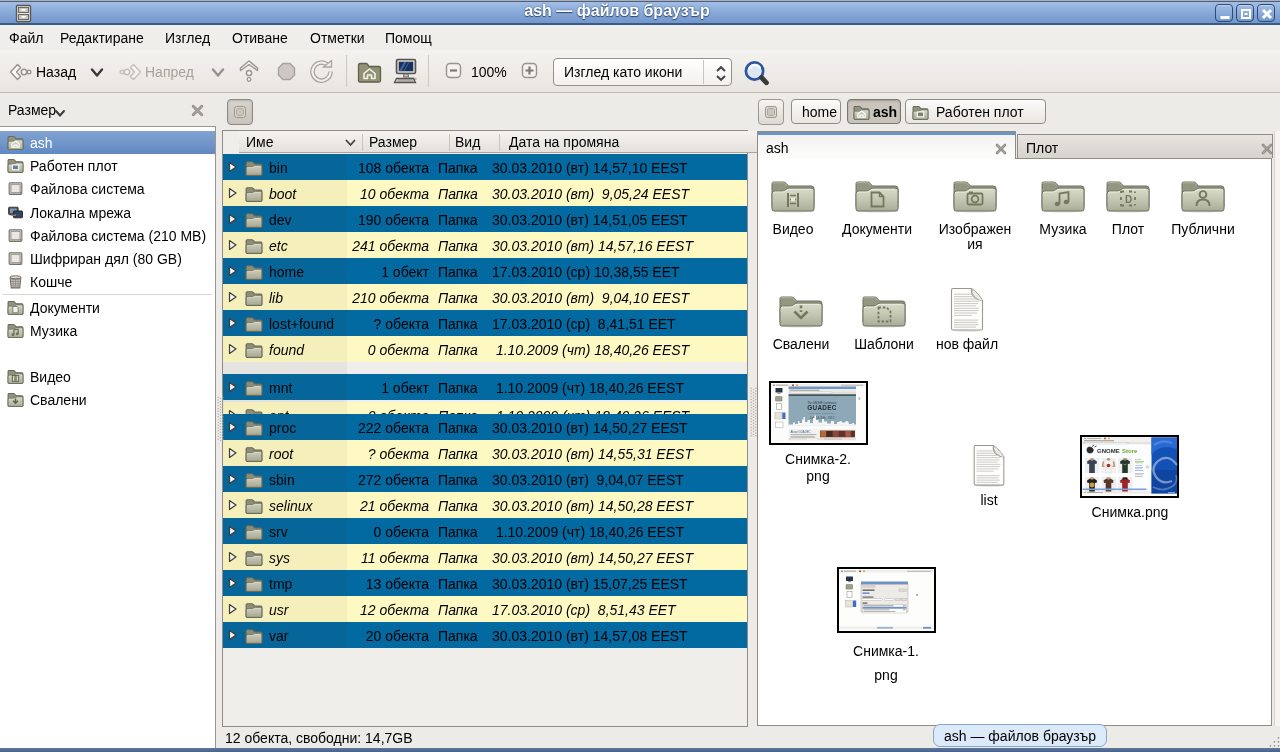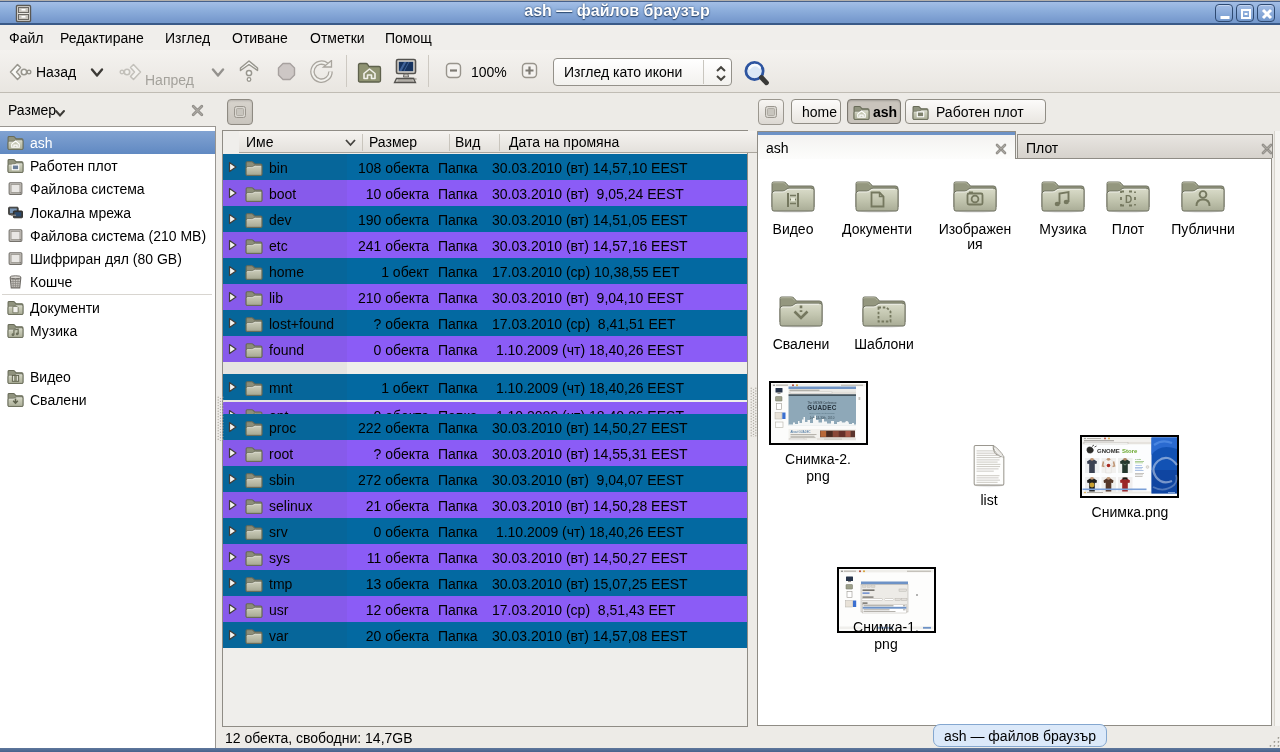--- a/index.html
+++ b/index.html
@@ -17,21 +17,21 @@
   background:linear-gradient(#a3bde5, #7b9fd2 85%, #7095c9); box-shadow:inset 0 1px 0 #c3d4ef; }
 .winbtn svg { position:absolute; left:1px; top:1px; }
 
 
 #menubar { left:0; top:25px; width:1280px; height:25px; background:#f0eeeb; }
 #menubar span { position:absolute; top:5px; }
 
 
 #toolbar { left:0; top:50px; width:1280px; height:43px; background:linear-gradient(#f4f2ef,#e9e6e1); border-bottom:1px solid #c0bcb4; }
 .tbtext { position:absolute; top:14px; }
-.graytext { color:#a4a29c;margin-top:8px; }
+.graytext { color:#a4a29c; }
 .tbsep { position:absolute; top:5px; width:1px; height:32px; background:#cdc9c2; }
 #combo { left:553px; top:58px; width:179px; height:28px; background:linear-gradient(#fff,#f2f1ee); border:1px solid #94918a; border-radius:4px; }
 #combo .ctext { position:absolute; left:10px; top:5px; }
 #combo .csep { position:absolute; right:27px; top:1px; width:1px; height:24px; background:#c9c6bf; }
 
 
 #side-hdr { left:0; top:93px; width:216px; height:33px; background:#edebe7; }
 #sidebar { left:0; top:126px; width:216px; height:622px; background:#fff; border-top:1px solid #999691; border-right:1px solid #999691; }
 .srow { position:absolute; left:0; width:215px; height:23px; }
 .srow .txt { position:absolute; left:30px; top:4px; white-space:nowrap; }
@@ -41,21 +41,21 @@
 
 
 #midbtn, #rightbtn { top:99px; width:26px; height:26px; border-radius:4px; border:1px solid #9b978f; background:linear-gradient(#f7f5f2,#dcd8d2); }
 #midbtn { background:linear-gradient(#d8d4cd,#c9c5be); box-shadow:inset 0 1px 2px rgba(0,0,0,0.15); border-color:#8e8a82; }
 #list { left:222px; top:130px; width:526px; height:597px; background:#efeeeb; border:1px solid #8f8c85; }
 #lhdr { position:absolute; left:16px; top:0; width:524px; height:22px; background:linear-gradient(#f5f3f0,#e4e1dc); border-bottom:1px solid #a9a59d; }
 .hcol { position:absolute; top:3px; }
 .hline { position:absolute; top:3px; width:1px; height:17px; background:#c9c5bd; }
 .lrow { position:absolute; left:0; width:524px; height:26px; }
 .lrow.odd { background:#0369a1; }
-.lrow.even { background:#8b5cf6; }
+.lrow.even { background:#fef9c3;font-style:italic; }
 .lrow .name { position:absolute; left:46px; top:6px; }
 .lrow .size { position:absolute; left:120px; top:6px; width:86px; text-align:right; }
 .lrow .kind { position:absolute; left:215px; top:6px; }
 .lrow .date { position:absolute; left:269px; top:6px; white-space:nowrap; }
 .lrow svg.fold { position:absolute; left:22px; top:5px; }
 .lrow svg.exp { position:absolute; left:5px; top:7px; }
 
 
 .crumb { top:99px; height:25px; border:1px solid #908d85; border-radius:4px; background:linear-gradient(#fcfbfa,#e9e6e1); }
 .crumb .ct { position:absolute; top:4px; }
@@ -686,20 +686,23 @@
 
   <div class="icon" style="left:1px;top:132px;width:84px"><svg width="46" height="37" viewBox="0 0 46 37">
         <use href="#folder-big"></use>
         <path d="M23,14.5 L23,21" fill="none" stroke="#75785f" stroke-width="2.6" stroke-dasharray="2.8 2"></path>
         <path d="M16.5,20.5 L23,27 L29.5,20.5" fill="none" stroke="#75785f" stroke-width="2.6"></path>
       </svg><div class="lbl" style="top:46px">Свалени</div></div>
   <div class="icon" style="left:84px;top:132px;width:84px"><svg width="46" height="37" viewBox="0 0 46 37">
         <use href="#folder-big"></use>
         <path d="M17.5,16.5 L25.5,16.5 L29.5,20.5 L29.5,30.5 L17.5,30.5 Z" fill="none" stroke="#75785f" stroke-width="1.8" stroke-dasharray="2.5 1.8"></path>
       </svg><div class="lbl" style="top:46px">Шаблони</div></div>
+  <div class="icon" style="left:167px;top:128px;width:84px"><svg width="38" height="46" viewBox="0 0 38 46">
+        <use href="#paper"></use>
+      </svg><div class="lbl" style="top:50px">нов файл</div></div>
 
   <div class="abs" style="left:11px;top:222px"><svg width="99" height="64" viewBox="0 0 99 64">
     <rect x="1" y="1" width="97" height="62" fill="#fcfcfb" stroke="#000" stroke-width="2"></rect>
     <rect x="2.5" y="3" width="94" height="2.4" fill="#efeeea"></rect>
     <circle cx="5" cy="4.2" r="0.8" fill="#666"></circle>
         <rect x="7" y="3.6" width="12" height="1.2" fill="#b8b5af"></rect>
         <circle cx="24" cy="4.2" r="1" fill="#b04030"></circle>
         <circle cx="28" cy="4.2" r="1" fill="#d8a030"></circle>
         <rect x="72" y="3.6" width="22" height="1.4" fill="#c5c2bb"></rect>
     <g>
@@ -854,21 +857,21 @@
       <rect x="25.7" y="39.8" width="43.6" height="1.9" fill="#6d92c6"></rect>
       <rect x="26.5" y="42.3" width="26" height="1" fill="#a8a5a0"></rect>
           <rect x="66" y="42.3" width="2.5" height="1" fill="#a8a5a0"></rect>
       <rect x="26.5" y="44" width="32" height="1" fill="#b5b2ac"></rect>
     </g>
     <rect x="2.5" y="59.5" width="94" height="2.6" fill="#f0efec"></rect>
     <rect x="40" y="59.9" width="16" height="1.8" fill="#9ab4d8"></rect>
         <rect x="86" y="59.9" width="8" height="1.8" fill="#6d92c6"></rect>
     <circle cx="80" cy="28" r="0.8" fill="#555"></circle>
   </svg></div>
-  <div class="abs lbl" style="left:88px;top:460px;width:80px;text-align:center;line-height:17px">Снимка-1.<br>png</div>
+  <div class="abs lbl" style="left:88px;top:480px;width:80px;text-align:center;line-height:24px">Снимка-1.<br>png</div>
 </div>
 
 <div class="abs" style="left:1274px;top:131px;width:6px;height:595px;background:#f5f4f1;border-left:1px solid #d8d5ce"></div>
 <div class="abs" id="statusbar">
     <span>12 обекта, свободни: 14,7GB</span>
   </div>
 <div class="abs" id="tooltip">
     <span>ash — файлов браузър</span>
   </div>
 <svg class="abs" style="left:216.5px;top:396px" width="7" height="45" viewBox="0 0 7 45">

